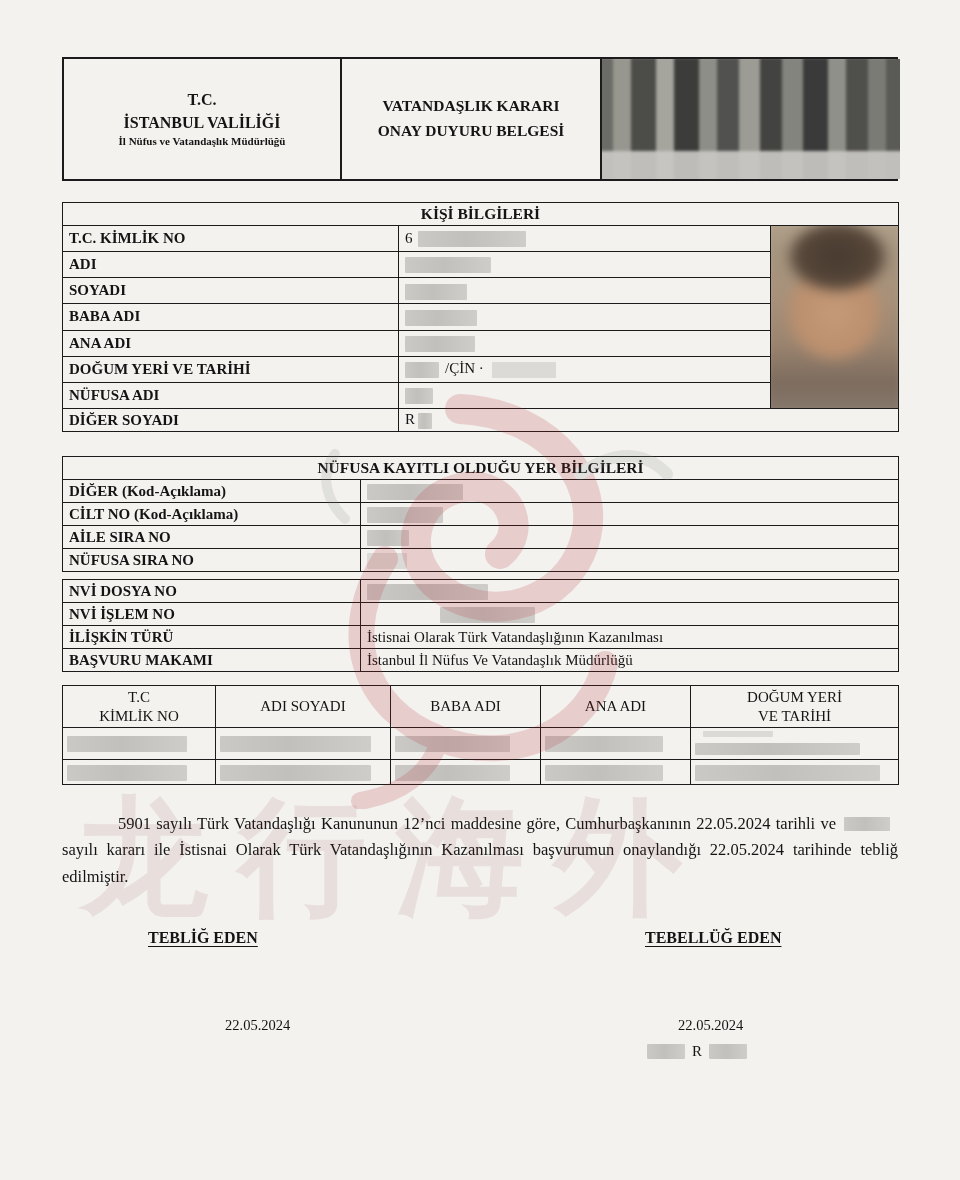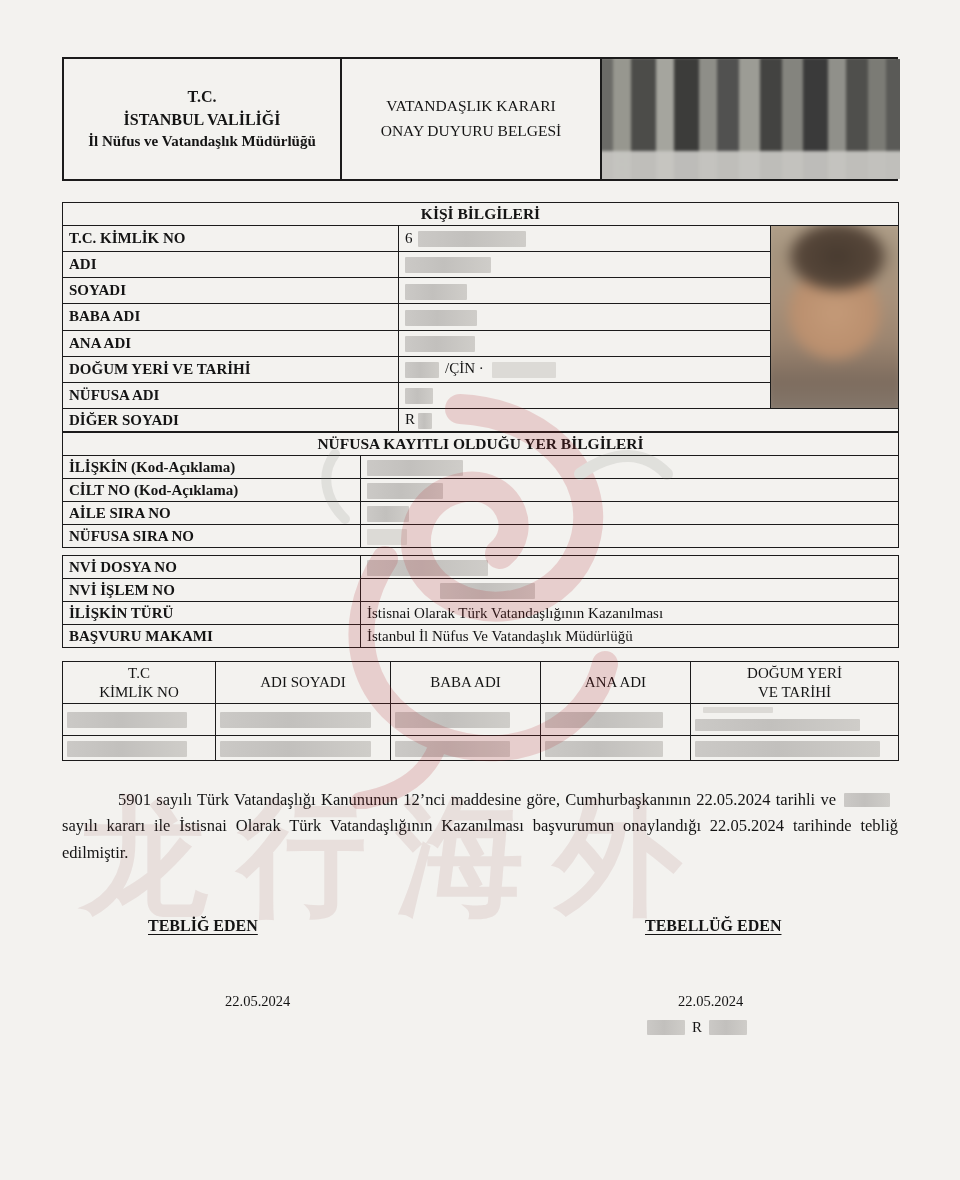--- a/index.html
+++ b/index.html
@@ -11,39 +11,39 @@
     color:#141414; overflow:hidden;
   }
   .inner { position:absolute; left:62px; top:57px; width:836px; z-index:1; }
 
   
   .header-box { display:grid; grid-template-columns:278px 260px 298px; border:2px solid #1b1b1b; height:124px; }
   .hcell { display:flex; flex-direction:column; justify-content:center; align-items:center;
            text-align:center; border-right:2px solid #1b1b1b; padding:4px; }
   .hcell:last-child { border-right:none; padding:0; overflow:hidden; }
   .org-line { font-weight:bold; font-size:16px; line-height:1.45; }
-  .org-line.small { font-size:15px; }
-  .doc-title-line { font-weight:normal; font-size:15.5px; line-height:1.6;text-align:center; }
+  .org-line.small { font-size:11px; }
+  .doc-title-line { font-weight:bold; font-size:15.5px; line-height:1.6;text-align:center; }
   .barcode { width:100%; height:100%; filter:blur(1.6px); transform:scale(1.03);
     background:
       linear-gradient(0deg, rgba(200,199,195,0.92) 0%, rgba(200,199,195,0.92) 24%, rgba(0,0,0,0) 24%),
       linear-gradient(90deg,
         #6b6b67 0 5%, #97978f 5% 11%, #4c4c49 11% 19%, #a5a59e 19% 25%,
         #3c3c3a 25% 33%, #8e8e88 33% 39%, #515150 39% 46%, #9c9c95 46% 53%,
         #434341 53% 60%, #84847e 60% 67%, #3a3a3a 67% 75%, #90908a 75% 81%,
         #4f4f4c 81% 88%, #7b7b75 88% 94%, #5a5a57 94% 100%);
   }
 
   
   table { border-collapse:collapse; width:836px; table-layout:fixed; }
   td { border:1.5px solid #1b1b1b; padding:1px 6px; font-size:15px; height:23px; vertical-align:middle; overflow:hidden; }
   .ttl { font-weight:bold; text-align:center; font-size:15.5px; }
   .lbl { font-weight:bold; white-space:nowrap; }
   .t-person  { margin-top:21px; }
-  .t-reg-a   { margin-top:0; }
+  .t-reg-a   { margin-top:24px; }
   .t-reg-b   { margin-top:7px; }
   .t-children{ margin-top:13px; }
   .photo-cell { padding:0; }
   .photo { width:100%; height:100%; min-height:182px; overflow:hidden; position:relative; }
   .photo-inner { position:absolute; inset:-10px; filter:blur(6px);
     background:
       radial-gradient(ellipse 50% 26% at 52% 20%, #473a2f 0%, #57473a 55%, rgba(0,0,0,0) 72%),
       radial-gradient(ellipse 46% 34% at 50% 48%, #c49a78 0%, #ba8f6e 60%, rgba(0,0,0,0) 75%),
       linear-gradient(180deg, #b3a28c 0%, #a5947e 18%, #a8917a 40%, #9c8570 62%, #7d6c5e 82%, #867a6e 100%);
   }
@@ -55,21 +55,21 @@
             background:linear-gradient(90deg,#cbc9c6,#c2c0bd 45%,#cfcdc9); filter:blur(0.4px); }
   .redact.light { background:#dcdad6; }
   .mr { margin-right:5px; }
 
   
   .para { margin-top:26px; font-size:16.5px; line-height:1.62; text-align:justify; text-indent:56px; }
   .para .redact { width:46px; height:14px; margin:0 8px 2px 8px; }
 
   
   .sigs { position:relative; margin-top:34px; height:210px; }
-  .sig-title { position:absolute; top:16px; font-weight:bold; font-size:16px;
+  .sig-title { position:absolute; top:4px; font-weight:bold; font-size:16px;
                text-decoration:underline; text-underline-offset:3px; }
   .sig-title.l { left:86px; }
   .sig-title.r { left:583px;text-align:center; }
   .sig-date { position:absolute; top:92px; font-size:14.5px; }
   .sig-date.l { left:163px; }
   .sig-date.r { left:616px; }
   .r-line { position:absolute; top:118px; left:585px; font-size:15px; display:flex; align-items:center; gap:7px; }
   .r-line .redact { width:38px; height:15px; }
 
   
@@ -154,21 +154,21 @@
     <table class="t-reg-a">
       <colgroup>
           <col style="width:298px">
           <col style="width:538px">
         </colgroup>
       <tbody>
           <tr>
             <td colspan="2" class="ttl">NÜFUSA KAYITLI OLDUĞU YER BİLGİLERİ</td>
           </tr>
       <tr>
-        <td class="lbl">İLİŞKİN (Kod-Açıklama)</td>
+        <td class="lbl">DİĞER (Kod-Açıklama)</td>
         <td><span class="redact" style="width:96px"></span></td>
       </tr>
       <tr>
         <td class="lbl">CİLT NO (Kod-Açıklama)</td>
         <td><span class="redact" style="width:76px"></span></td>
       </tr>
       <tr>
         <td class="lbl">AİLE SIRA NO</td>
         <td><span class="redact" style="width:42px"></span></td>
       </tr>

